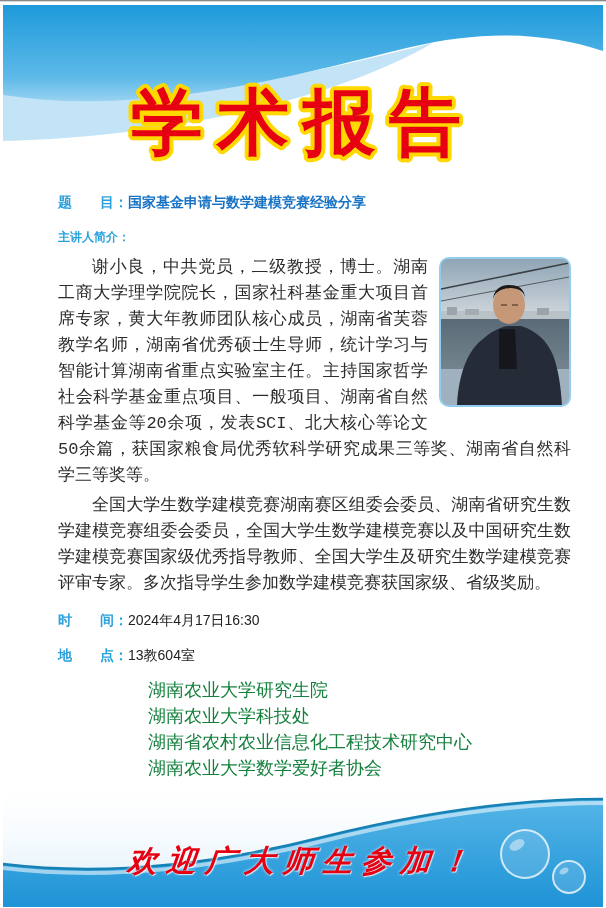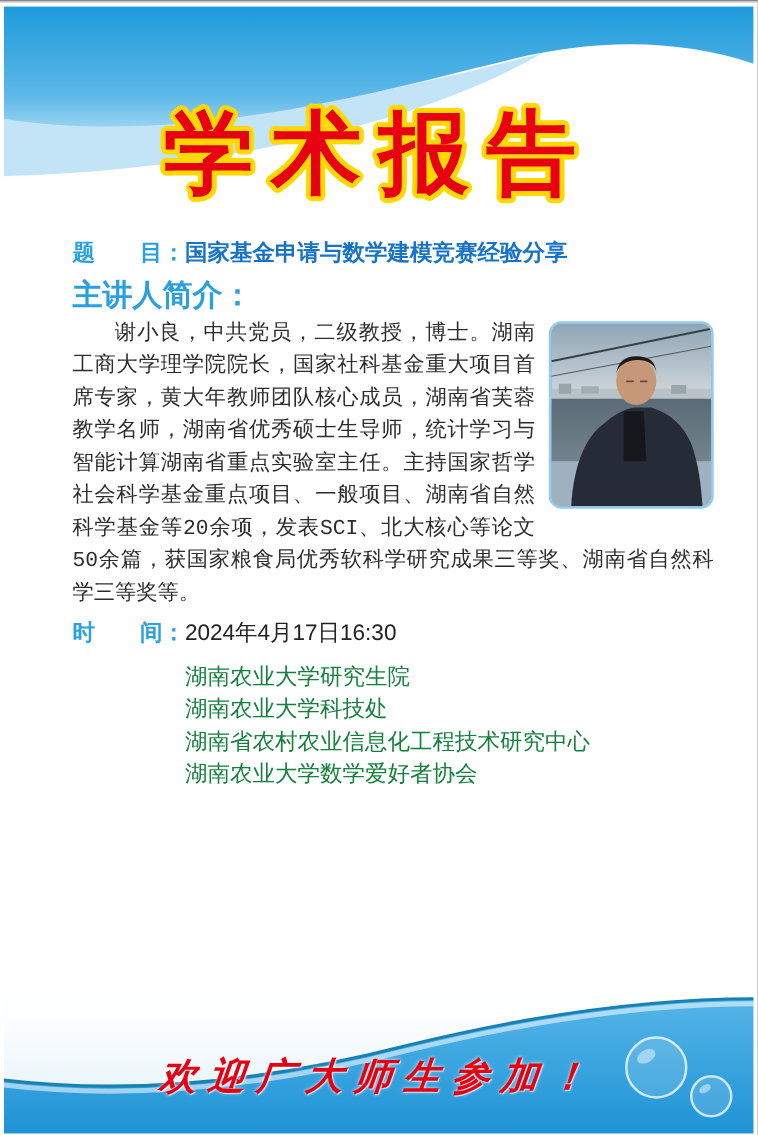--- a/index.html
+++ b/index.html
@@ -8,25 +8,25 @@
     background:#ffffff;overflow:hidden;
     font-family:"Liberation Sans","DejaVu Sans",sans-serif;
     box-sizing:border-box;border:3px solid #ffffff;outline:1px solid #d8d8d8;
   }
   .top-wave{position:absolute;top:0;left:0;width:600px;height:140px;}
   .bottom-wave{position:absolute;bottom:0;left:0;width:600px;height:152px;}
   .title-wrap{position:absolute;top:62px;left:0;width:600px;height:110px;text-align:center;}
   .content{
     position:absolute;top:184px;left:55px;width:513px;color:#2c2c2c;
   }
-  .row{font-size:18px;line-height:26px;margin-bottom:9px;white-space:nowrap;}
+  .row{font-size:14px;line-height:26px;margin-bottom:9px;white-space:nowrap;}
   .lab{color:#2aa1dc;font-weight:bold;}
   .val-blue{color:#1873c5;font-weight:bold;}
   .val-dark{color:#222222;}
-  .heading{font-size:24px;line-height:26px;margin-bottom:5px;}
+  .heading{font-size:12px;line-height:26px;margin-bottom:5px;}
   .para{
     font-size:17px;line-height:26px;text-align:justify;text-indent:2em;
     color:#2c2c2c;margin:0 0 4px 0;
     font-family:Liberation Mono, monospace;
   }
   .photo-box{
     float:right;width:128px;height:146px;margin:2px 0 8px 11px;
     border:2px solid #93ccec;border-radius:10px;overflow:hidden;background:#9fb0bf;
   }
   .hosts-extra{margin-left:90px;font-size:18px;line-height:26px;color:#15803d;}
@@ -97,25 +97,29 @@
           <path d="M58,70 L74,70 L76,110 L58,110 Z" fill="#15171d"></path>
           <ellipse cx="68" cy="46" rx="16" ry="19" fill="#c69878"></ellipse>
           <path d="M52,42 C52,26 84,24 84,40 C84,30 78,26 68,26 C58,26 52,32 52,42 Z" fill="#1e1a18"></path>
           <line x1="60" y1="46" x2="66" y2="46" stroke="#6b4a38" stroke-width="1.4"></line>
           <line x1="71" y1="46" x2="77" y2="46" stroke="#6b4a38" stroke-width="1.4"></line>
         </svg>
       </div>
       <p class="para">谢小良，中共党员，二级教授，博士。湖南工商大学理学院院长，国家社科基金重大项目首席专家，黄大年教师团队核心成员，湖南省芙蓉教学名师，湖南省优秀硕士生导师，统计学习与智能计算湖南省重点实验室主任。主持国家哲学社会科学基金重点项目、一般项目、湖南省自然科学基金等20余项，发表SCI、北大核心等论文50余篇，获国家粮食局优秀软科学研究成果三等奖、湖南省自然科学三等奖等。</p>
     </div>
 
+    <p class="para" style="margin-bottom:10px;">全国大学生数学建模竞赛湖南赛区组委会委员、湖南省研究生数学建模竞赛组委会委员，全国大学生数学建模竞赛以及中国研究生数学建模竞赛国家级优秀指导教师、全国大学生及研究生数学建模竞赛评审专家。多次指导学生参加数学建模竞赛获国家级、省级奖励。</p>
 
     <div class="row">
       <span class="lab">时　　间：</span><span class="val-dark">2024年4月17日16:30</span>
     </div>
 
+    <div class="row">
+      <span class="lab">地　　点：</span><span class="val-dark">13教604室</span>
+    </div>
 
     <div class="hosts-block">
       <div class="hosts-extra">湖南农业大学研究生院</div>
       <div class="hosts-extra">湖南农业大学科技处</div>
       <div class="hosts-extra">湖南省农村农业信息化工程技术研究中心</div>
       <div class="hosts-extra">湖南农业大学数学爱好者协会</div>
     </div>
 
   </div>
 

